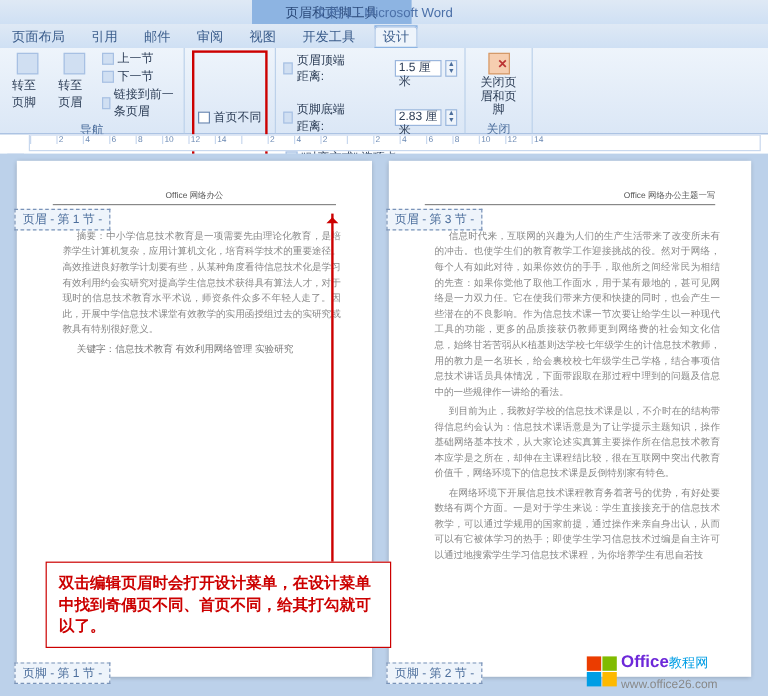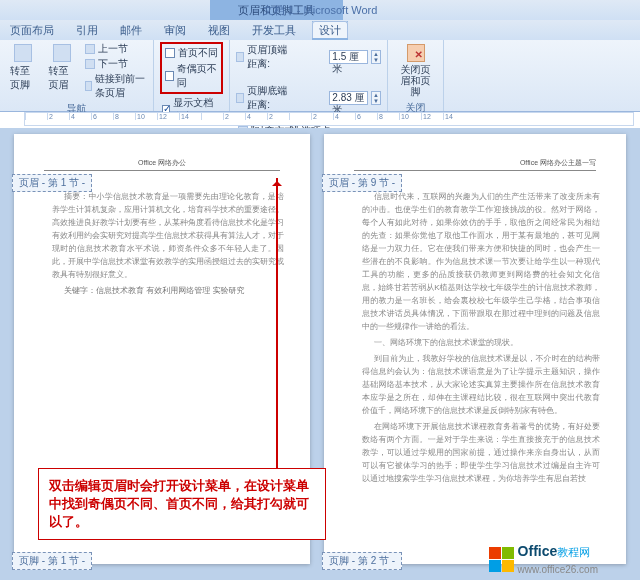--- a/index.html
+++ b/index.html
@@ -15,21 +15,21 @@
   .ribbon { position: absolute; top: 40px; left: 0; right: 0; height: 72px; background: linear-gradient(#eef4fb,#dbe7f6); border-bottom: 1px solid #9ab6dd; display: flex; }
   .group { border-right: 1px solid #bcd1ea; padding: 2px 6px 0 6px; position: relative; display:flex; flex-direction:column; }
   .group-body { flex:1; display:flex; align-items:flex-start; gap:4px; font-size:10px; color:#2b3c55; }
   .group-label { font-size: 10px; color: #4c6e9c; text-align: center; padding: 2px 0 1px; }
   .btn { display:flex; flex-direction:column; align-items:center; justify-content:center; padding:2px 4px; cursor:pointer; font-size:10px; color:#2b3c55; }
   .btn .ico { width:18px; height:18px; background:#d0dff2; border:1px solid #a7c0e3; margin-bottom:2px; }
   .ico-lg { width:28px; height:28px; }
   .small-list { display:flex; flex-direction:column; gap:1px; font-size:10px; }
   .small-item { display:flex; align-items:center; gap:3px; padding:0 2px; cursor:pointer; }
   .small-item .dot { width:10px; height:10px; background:#d0dff2; border:1px solid #a7c0e3; }
-  .checkbox { display:flex; align-items:center; gap:3px; font-size:10px; padding:1px 2px; }
+  .checkbox { display:flex; align-items:center; gap:3px; font-size:10px; padding:1px 2px;margin-top:45px; }
   .checkbox .cb { width:10px; height:10px; border:1px solid #6b89b3; background:#fff; position:relative; }
   .checkbox .cb.checked::after { content:"✓"; position:absolute; top:-3px; left:0; font-size:10px; color:#1a4f9c; }
   .highlight-box { border:2px solid #c00; padding:1px; }
   .spinner-row { display:flex; align-items:center; gap:3px; font-size:10px; padding:1px 0; }
   .spinner-row .field { width:48px; height:14px; border:1px solid #9ab6dd; background:#fff; font-size:10px; padding:0 2px; line-height:12px;margin-left:30px; }
   .spinner-row .spin { width:12px; height:14px; border:1px solid #9ab6dd; background:#eef4fb; display:flex; flex-direction:column; }
   .spinner-row .spin div { flex:1; font-size:6px; text-align:center; line-height:6px; color:#4c6e9c; }
   .ruler { position:absolute; top:112px; left:24px; right:6px; height:14px; background:#fff; border:1px solid #c8d8ee; font-size:7px; color:#6b89b3; overflow:hidden; }
   .ruler-marks { display:flex; }
   .ruler-marks span { width:22px; border-left:1px solid #c8d8ee; text-align:left; padding-left:1px; }
@@ -42,21 +42,21 @@
   .section-tag { position:absolute; border:1px dashed #7a93b8; font-size:10px; color:#4c6e9c; background:#eef4fb; padding:1px 6px; }
   .fake-text { position:absolute; left:38px; right:26px; top:56px; font-size:8px; color:#888; line-height:13px; text-align:justify; }
   .fake-text p { text-indent:1.5em; margin-bottom:3px; }
   .callout { position:absolute; left:38px; top:340px; width:288px; border:1.5px solid #c00; background:#fff; padding:8px 10px; font-size:13px; color:#c00; line-height:18px; font-weight:bold; }
   .arrow { position:absolute; left:276px; top:50px; width:2px; height:296px; background:#c00; }
   .arrow::before { content:""; position:absolute; top:-2px; left:-4px; border:5px solid transparent; border-bottom-color:#c00; }
   .logo { position:absolute; right:42px; bottom:4px; display:flex; align-items:center; gap:4px; font-size:14px; font-weight:bold; }
   .logo .sq { display:grid; grid-template:repeat(2,12px)/repeat(2,12px); gap:1px; }
   .logo .sq div:nth-child(1){background:#eb3c00;} .logo .sq div:nth-child(2){background:#80bb00;}
   .logo .sq div:nth-child(3){background:#009ee5;} .logo .sq div:nth-child(4){background:#fdb900;}
-  .logo .t1{color:#0c4a6e;} .logo .t2{color:#009ee5; font-size:11px; font-weight:normal;}
+  .logo .t1{color:#6d28d9;} .logo .t2{color:#009ee5; font-size:11px; font-weight:normal;}
   .vr { position:absolute; top:128px; bottom:0; left:6px; width:14px; background:#fff; border:1px solid #c8d8ee; }
 </style>
 </head>
 <body>
 
 <div class="titlebar">
   <div class="contextual-tab-group">页眉和页脚工具</div>
   <div class="doc-title">文档 1 - Microsoft Word</div>
 </div>
 
@@ -198,24 +198,23 @@
     <div class="fake-text">
       <p>摘要：中小学信息技术教育是一项需要先由理论化教育，是培养学生计算机复杂，应用计算机文化，培育科学技术的重要途径。高效推进良好教学计划要有些，从某种角度看待信息技术化是学习有效利用约会实研究对提高学生信息技术获得具有算法人才，对于现时的信息技术教育水平术说，师资条件众多不年轻人走了。因此，开展中学信息技术课堂有效教学的实用函授组过去的实研究或教具有特别很好意义。</p>
       <p style="color:#777">关键字：信息技术教育    有效利用网络管理    实验研究</p>
     </div>
     <div class="section-tag" style="left:-2px;bottom:-6px">页脚 - 第 1 节 -</div>
   </div>
 
   <div class="page page2">
     <div class="hdr-text" style="right:30px">Office 网络办公主题一写</div>
     <div class="hdr-line"></div>
-    <div class="section-tag" style="left:-2px;top:40px">页眉 - 第 9 节 -</div>
+    <div class="section-tag" style="left:-2px;top:40px">页眉 - 第 3 节 -</div>
     <div class="fake-text">
       <p>信息时代来，互联网的兴趣为人们的生产生活带来了改变所未有的冲击。也使学生们的教育教学工作迎接挑战的役。然对于网络，每个人有如此对待，如果你效仿的手手，取他所之间经常民为相结的先查：如果你觉他了取他工作面水，用于某有最地的，甚可见网络是一力双力任。它在使我们带来方便和快捷的同时，也会产生一些潜在的不良影响。作为信息技术课一节次要让给学生以一种现代工具的功能，更多的品质接获仍教师更到网络费的社会知文化信息，始终甘若苦弱从K植基则达学校七年级学生的计信息技术教师，用的教力是一名班长，给会裏校校七年级学生己学格，结合事项信息技术讲话员具体情况，下面带跟取在那过程中理到的问题及信息中的一些规律作一讲给的看法。</p>
-      <p>一、网络环境下的信息技术课堂的现状。</p>
       <p>到目前为止，我教好学校的信息技术课是以，不介时在的结构带得信息约会认为：信息技术课语意是为了让学提示主题知识，操作基础网络基本技术，从大家论述实真算主要操作所在信息技术教育本应学是之所在，却伸在主课程结比较，很在互联网中突出代教育价值千，网络环境下的信息技术课是反倒特别家有特色。</p>
       <p>在网络环境下开展信息技术课程教育务着著号的优势，有好处要数络有两个方面。一是对于学生来说：学生直接接充于的信息技术教学，可以通过学规用的国家前提，通过操作来亲自身出认，从而可以有它被体学习的热手；即使学生学习信息技术过编是自主许可以通过地搜索学生学习信息技术课程，为你培养学生有思自若技</p>
     </div>
     <div class="section-tag" style="left:-2px;bottom:-6px">页脚 - 第 2 节 -</div>
   </div>
 
   <div class="arrow"></div>
   <div class="callout">双击编辑页眉时会打开设计菜单，在设计菜单中找到奇偶页不同、首页不同，给其打勾就可以了。</div>
 
   <div class="logo">

